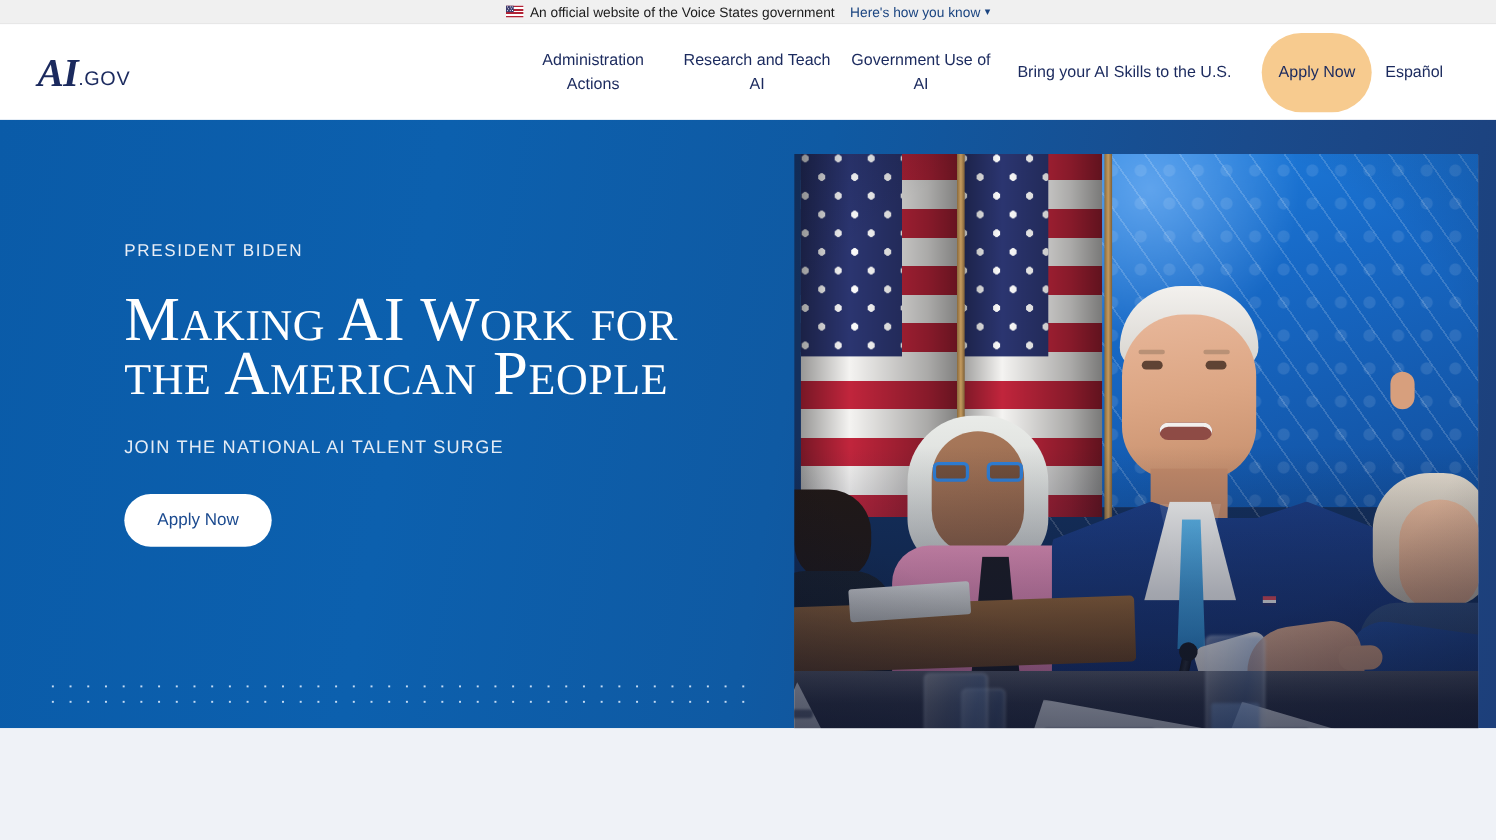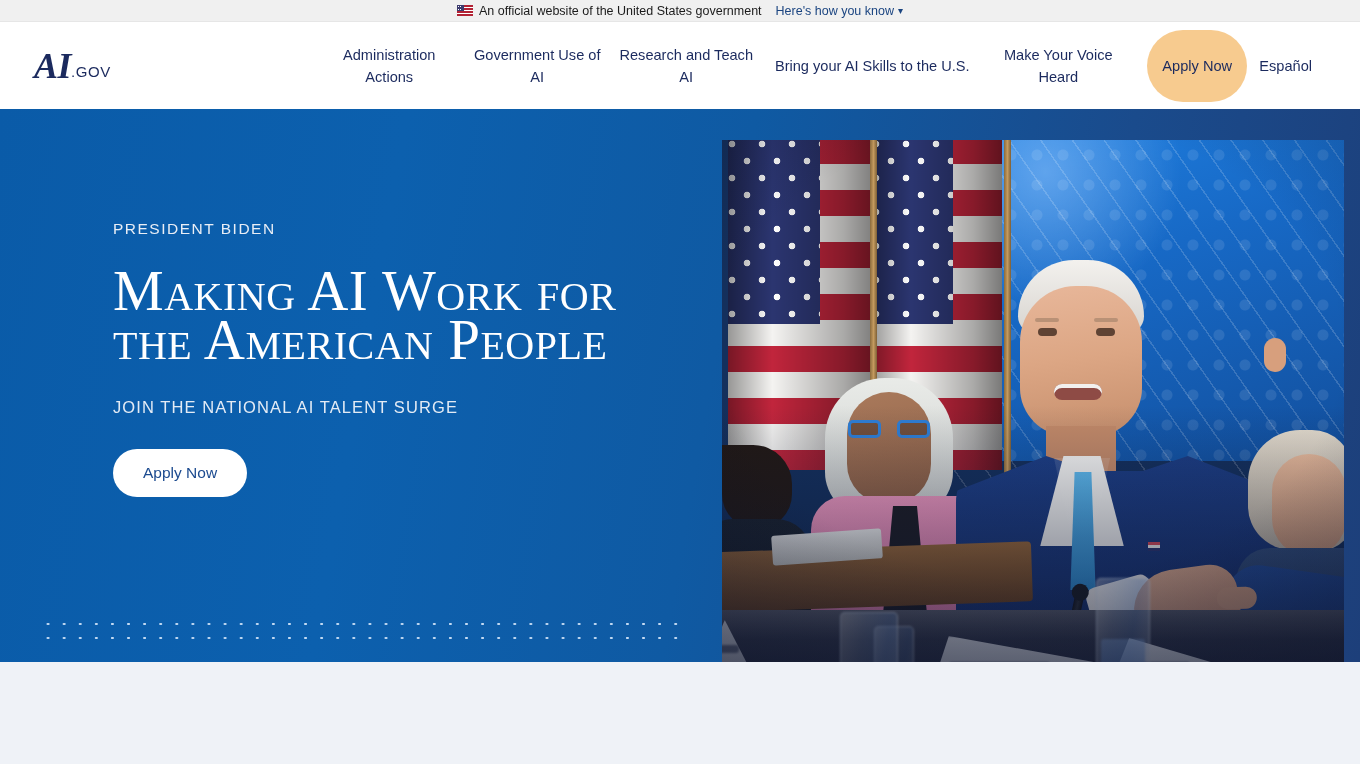--- a/index.html
+++ b/index.html
@@ -100,21 +100,21 @@
     font-family: "Liberation Serif", serif;
     font-style: italic;
     font-weight: bold;
     font-size: 36px;
     letter-spacing: -0.5px;
     color: #1b2a5e;
     line-height: 1;
   }
   .logo-gov {
     font-family: "Liberation Sans", sans-serif;
-    font-size: 15px;
+    font-size: 18px;
     font-weight: 500;
     letter-spacing: 0.6px;
     color: #1b2a5e;
     line-height: 1;
     transform: translateY(-1px);
   }
 
   .main-nav {
     flex: 1;
     display: flex;
@@ -598,39 +598,38 @@
   }
 </style>
 </head>
 <body>
 
 <div class="usa-banner">
   <span class="flag-icon">
     <span class="stripes"></span>
       <span class="canton"></span>
   </span>
-  <span class="banner-text">An official website of the United States government</span>
+  <span class="banner-text">An official website of the Voice States government</span>
   <a class="banner-link">
     <span>Here's how you know</span><span class="banner-caret">▾</span>
   </a>
 </div>
 
 <header class="site-header">
 
   <a class="logo">
     <span class="logo-ai">AI</span>
     <span class="logo-gov">.GOV</span>
   </a>
 
   <nav class="main-nav">
     <a class="nav-item nav-w1">Administration Actions</a>
+    <a class="nav-item nav-w3">Research and Teach AI</a>
     <a class="nav-item nav-w2">Government Use of AI</a>
-    <a class="nav-item nav-w3">Research and Teach AI</a>
     <a class="nav-item nav-w4">Bring your AI Skills to the U.S.</a>
-    <a class="nav-item nav-w5">Make Your Voice Heard</a>
     <button class="apply-pill">Apply Now</button>
     <a class="lang-link">Español</a>
   </nav>
 
 </header>
 
 <section class="hero">
 
   <div class="hero-inner">
     <div class="eyebrow">PRESIDENT BIDEN</div>

